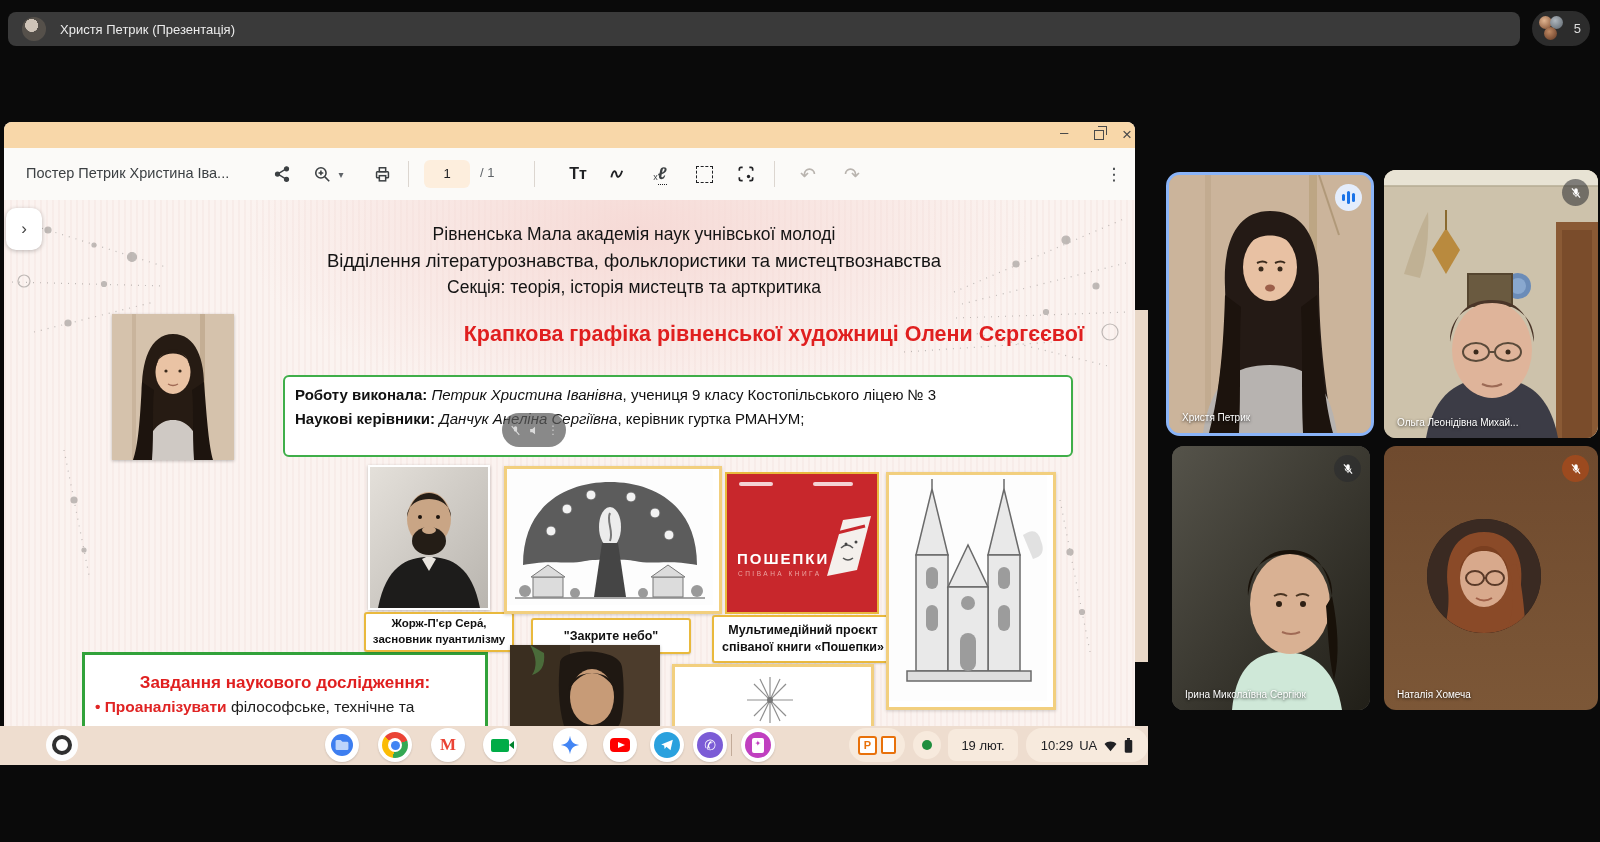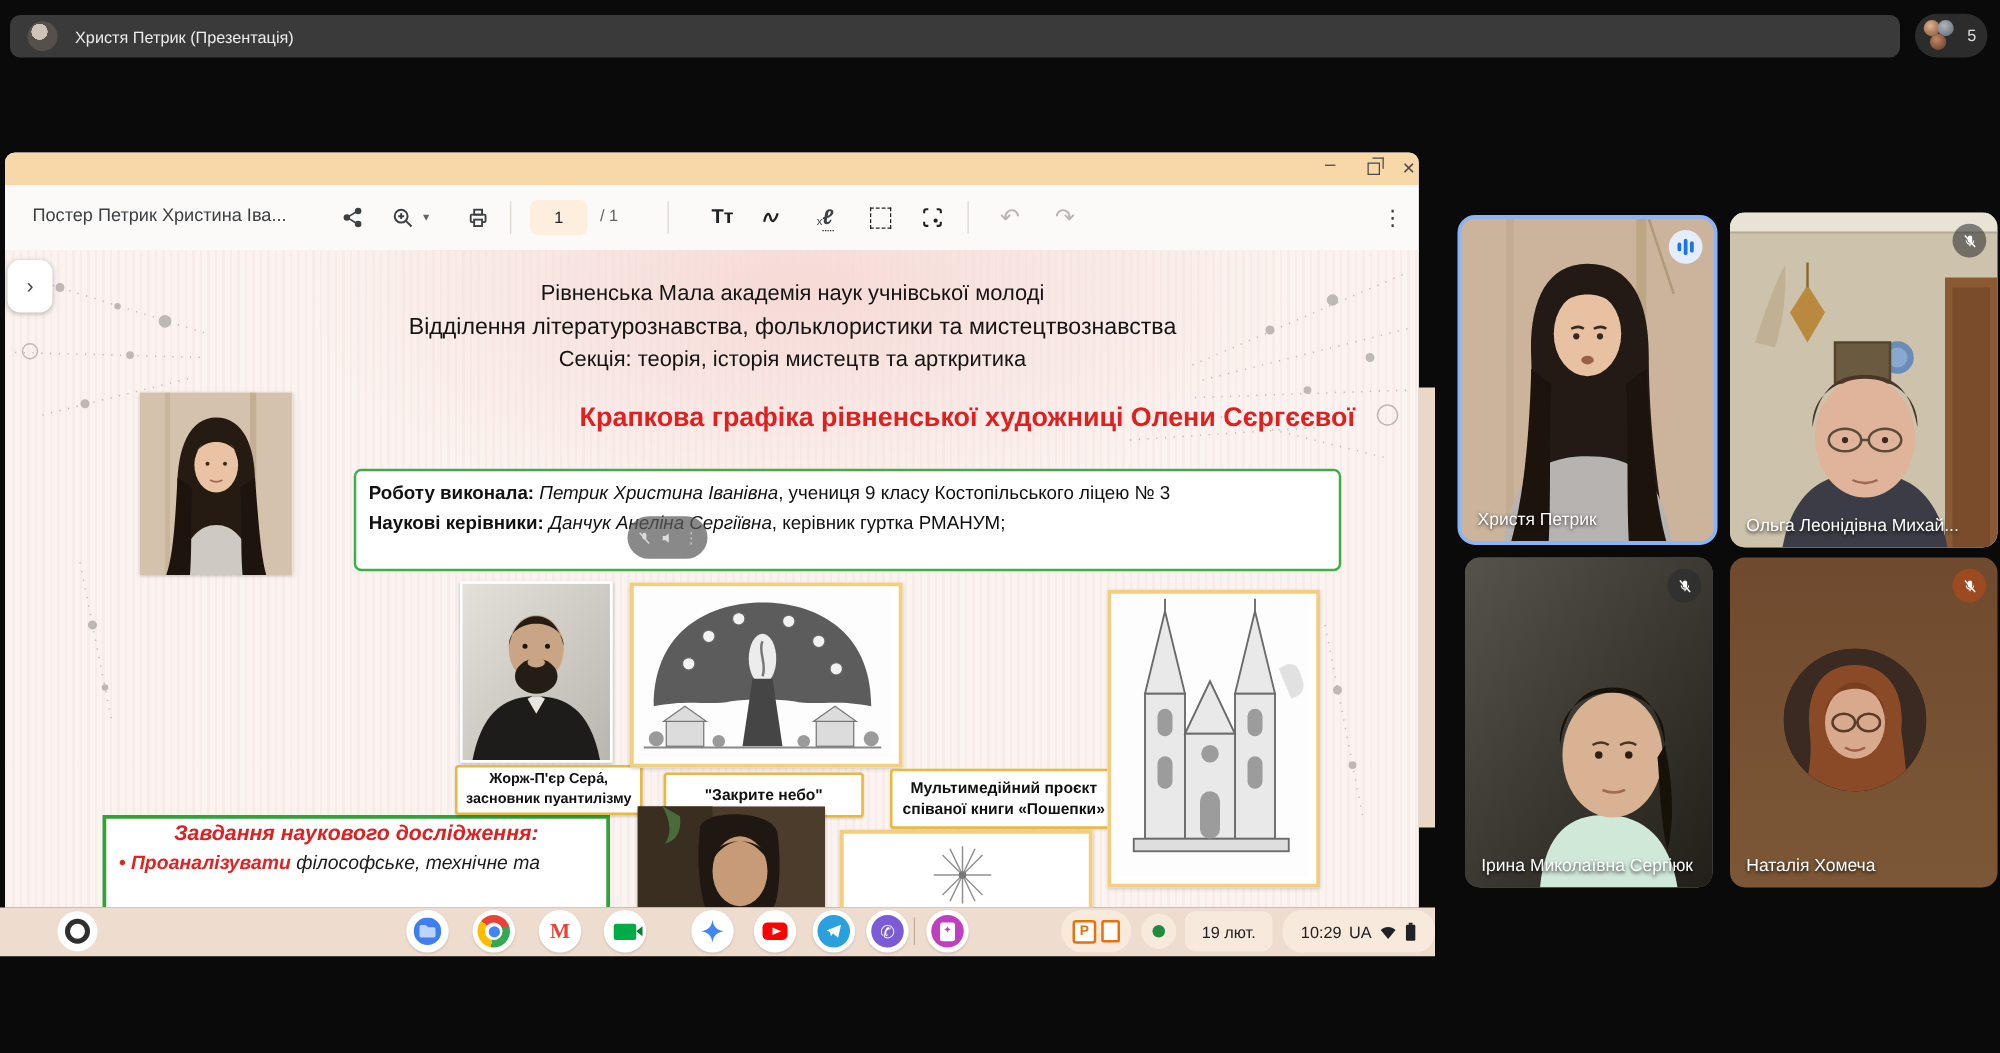--- a/index.html
+++ b/index.html
@@ -46,21 +46,21 @@
   .credits b{font-weight:bold;}
   .credits i{font-style:italic;}
   .cr3{padding-left:120px;}
   .float-pill{left:498px;top:213px;width:64px;height:34px;border-radius:17px;background:rgba(92,92,92,.72);
      display:flex;align-items:center;justify-content:center;gap:6px;color:rgba(255,255,255,.65);font-size:12px;}
   .meta-box{left:81px;top:287px;width:278px;height:158px;background:#fff;border:3px solid #31a23a;border-radius:16px;
      box-sizing:border-box;padding:8px 12px;font-size:16.5px;line-height:22.5px;color:#1c1c1c;}
   .red{color:#e02424;}
   .redb{color:#e02424;font-weight:bold;}
   .tasks-box{left:78px;top:452px;width:406px;height:130px;background:#fff;border:3px solid #31a23a;
-     box-sizing:border-box;padding:0 10px;font-size:15.5px;line-height:24px;color:#1c1c1c;font-style:italic;}
+     box-sizing:border-box;padding:16px 10px;font-size:15.5px;line-height:24px;color:#1c1c1c;}
   .tasks-title{text-align:center;color:#e01f1f;font-weight:bold;font-size:17px;}
   .frame{background:#fff;border:3px solid #f2cf7e;box-shadow:0 1px 3px rgba(0,0,0,.18);overflow:hidden;}
   .cap{background:#fff;border:2px solid #e9b93d;border-radius:3px;text-align:center;font-weight:bold;
      font-size:11.5px;line-height:1.35;color:#111;display:flex;flex-direction:column;justify-content:center;
      box-shadow:0 1px 2px rgba(0,0,0,.15);}
   .bookbg{background:#c8272c;border:2px solid #e9b93d;overflow:hidden;}
   .book-t{position:absolute;left:10px;top:76px;color:#fff;font-size:15px;font-weight:bold;letter-spacing:2px;}
   .book-s{position:absolute;left:11px;top:96px;color:#eba4a0;font-size:6.5px;letter-spacing:2.5px;}
   .book-line{position:absolute;top:8px;height:4px;background:rgba(255,255,255,.8);border-radius:2px;}
   .wallstrip{left:1135px;top:310px;width:13px;height:352px;background:#e9d8c8;}
@@ -87,21 +87,21 @@
   .gal-page{width:12px;height:15px;background:#fff;border-radius:2px;position:relative;}
   .gal-page::after{content:"✦";position:absolute;left:2.5px;top:1px;font-size:8px;color:#c03fc0;}
   .meet-cam{width:18px;height:13px;background:#00ac47;border-radius:2px;position:relative;}
   .meet-cam::after{content:"";position:absolute;right:-5px;top:2px;border-right:5px solid #00832d;border-top:4px solid transparent;border-bottom:4px solid transparent;}
   .p-sq{width:15px;height:15px;border:2px solid #e8710a;border-radius:3px;color:#e8710a;font-size:11px;font-weight:bold;
      display:flex;align-items:center;justify-content:center;background:#fff;}
   .p-doc{width:11px;height:14px;border:2px solid #e8710a;border-radius:2px;background:#fff;margin-left:4px;}
   .greendot{width:10px;height:10px;border-radius:50%;background:#1e8e3e;}
   
   .tile{border-radius:12px;overflow:hidden;}
-  .tname{position:absolute;left:13px;bottom:10px;color:#fff;font-size:14px;text-shadow:0 1px 3px rgba(0,0,0,.8);z-index:3;}
+  .tname{position:absolute;left:13px;bottom:10px;color:#fff;font-size:10px;text-shadow:0 1px 3px rgba(0,0,0,.8);z-index:3;}
   .badge{position:absolute;top:9px;right:9px;width:27px;height:27px;border-radius:50%;z-index:3;
      display:flex;align-items:center;justify-content:center;}
   .badge.mic{background:rgba(40,42,45,.55);}
   .badge.audio{background:#e4edfc;}
   .eq{display:flex;align-items:center;gap:2px;}
   .eq i{width:3px;border-radius:2px;background:#1a73e8;display:block;}
   .tilesvg{position:absolute;left:0;top:0;width:100%;height:100%;}
 </style>
 </head>
 <body>
@@ -318,20 +318,33 @@
               <circle cx="68" cy="124" r="5"></circle>
               <circle cx="136" cy="124" r="5"></circle>
               <circle cx="190" cy="122" r="6"></circle>
             </g>
         </svg>
       </div>
       <div class="abs cap" style="left:527px;top:418px;width:156px;height:32px;font-size:12.5px;">
         <span>"Закрите небо"</span>
       </div>
 
+      <div class="abs bookbg" style="left:721px;top:272px;width:150px;height:138px;">
+        <span class="book-line" style="left:12px;width:34px;"></span>
+        <span class="book-line" style="left:86px;width:40px;"></span>
+        <span class="book-t">ПОШЕПКИ</span>
+        <span class="book-s">СПІВАНА КНИГА</span>
+        <svg class="abs" style="left:86px;top:40px;" width="60" height="90" viewBox="0 0 60 90">
+          <path d="M30,6 L58,2 L44,56 L14,62 Z" fill="#f4f0ec"></path>
+          <path d="M20,20 L52,12" stroke="#c8272c" stroke-width="3"></path>
+          <path d="M28,34 q6,-6 12,0 M30,44 q5,4 10,0" stroke="#555" stroke-width="1.5" fill="none"></path>
+          <circle cx="33" cy="30" r="1.5" fill="#444"></circle>
+            <circle cx="43" cy="28" r="1.5" fill="#444"></circle>
+        </svg>
+      </div>
       <div class="abs cap" style="left:708px;top:415px;width:178px;height:44px;font-size:12.5px;">
         <span>Мультимедійний проєкт</span>
           <span>співаної книги «Пошепки»</span>
       </div>
 
       <div class="abs frame" style="left:882px;top:272px;width:164px;height:232px;">
         <svg width="158" height="226" viewBox="0 0 158 226">
           <rect width="158" height="226" fill="#fdfdfd"></rect>
           <g fill="#e9e9e9" stroke="#6a6a6a" stroke-width="1.5">
             <polygon points="27,80 43,14 59,80"></polygon>

